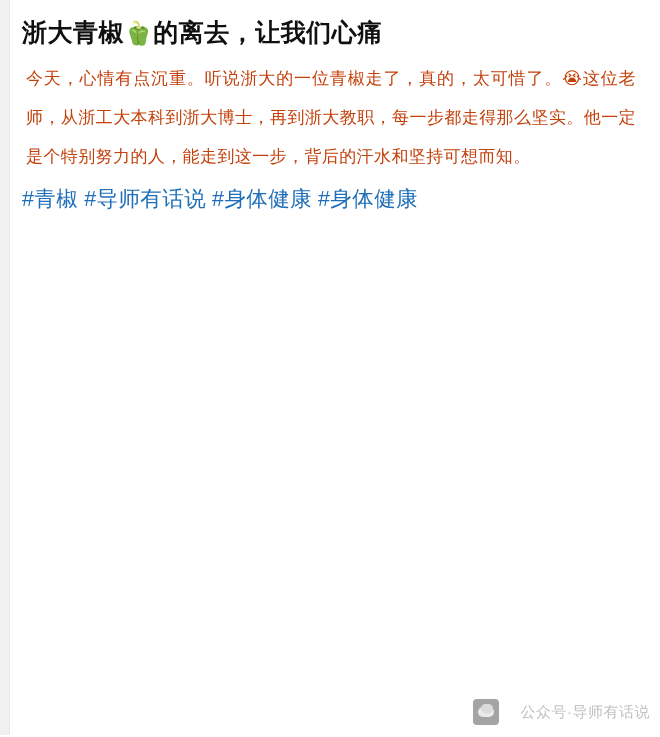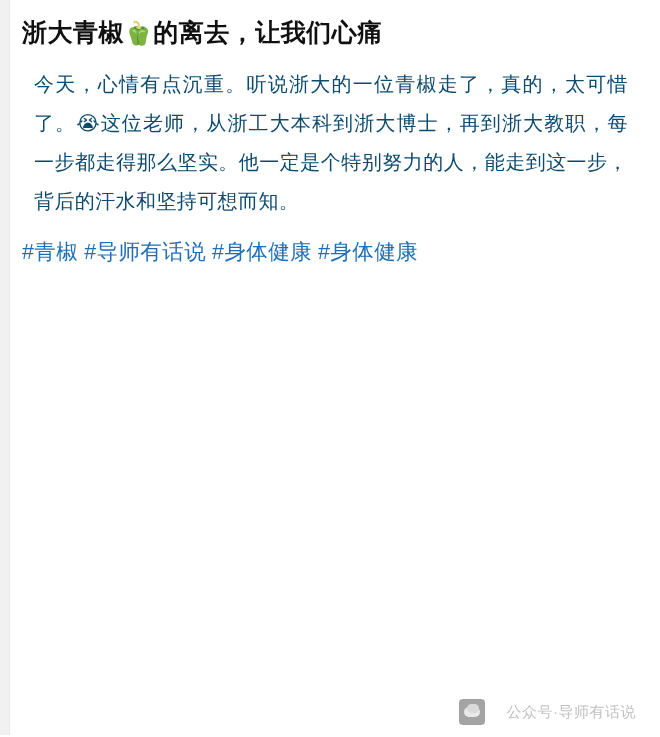--- a/index.html
+++ b/index.html
@@ -42,25 +42,25 @@
     color: #101010;
     letter-spacing: 0.5px;
     line-height: 40px;
     margin: 0 0 6px 0;
     white-space: nowrap;
   }
   .title .emoji {
     font-size: 23px;
   }
   .para {
-    font-size: 20px;
-    color: #0c4a6e;
+    font-size: 17px;
+    color: #c2410c;
     line-height: 39px;
     letter-spacing: 0.4px;
-    margin: 12px;
+    margin: 4px;
     text-align: justify;
     text-justify: inter-character;
     word-break: break-all;
   }
   .para + .para {
     margin-top: 0px;
   }
   .tags {
     font-size: 21.5px;
     line-height: 39px;
@@ -69,21 +69,21 @@
     margin-top: 2px;
   }
   .tags span {
     color: #1f6fb8;
     margin-right: 6px;
     cursor: pointer;
     text-align: right;
   }
   .watermark {
     position: absolute;
-    right: 24px;
+    right: 10px;
     bottom: 12px;
     display: flex;
     align-items: center;
     gap: 22px;
     opacity: 0.55;
   }
   .wm-logo {
     width: 26px;
     height: 26px;
     border-radius: 4px;

